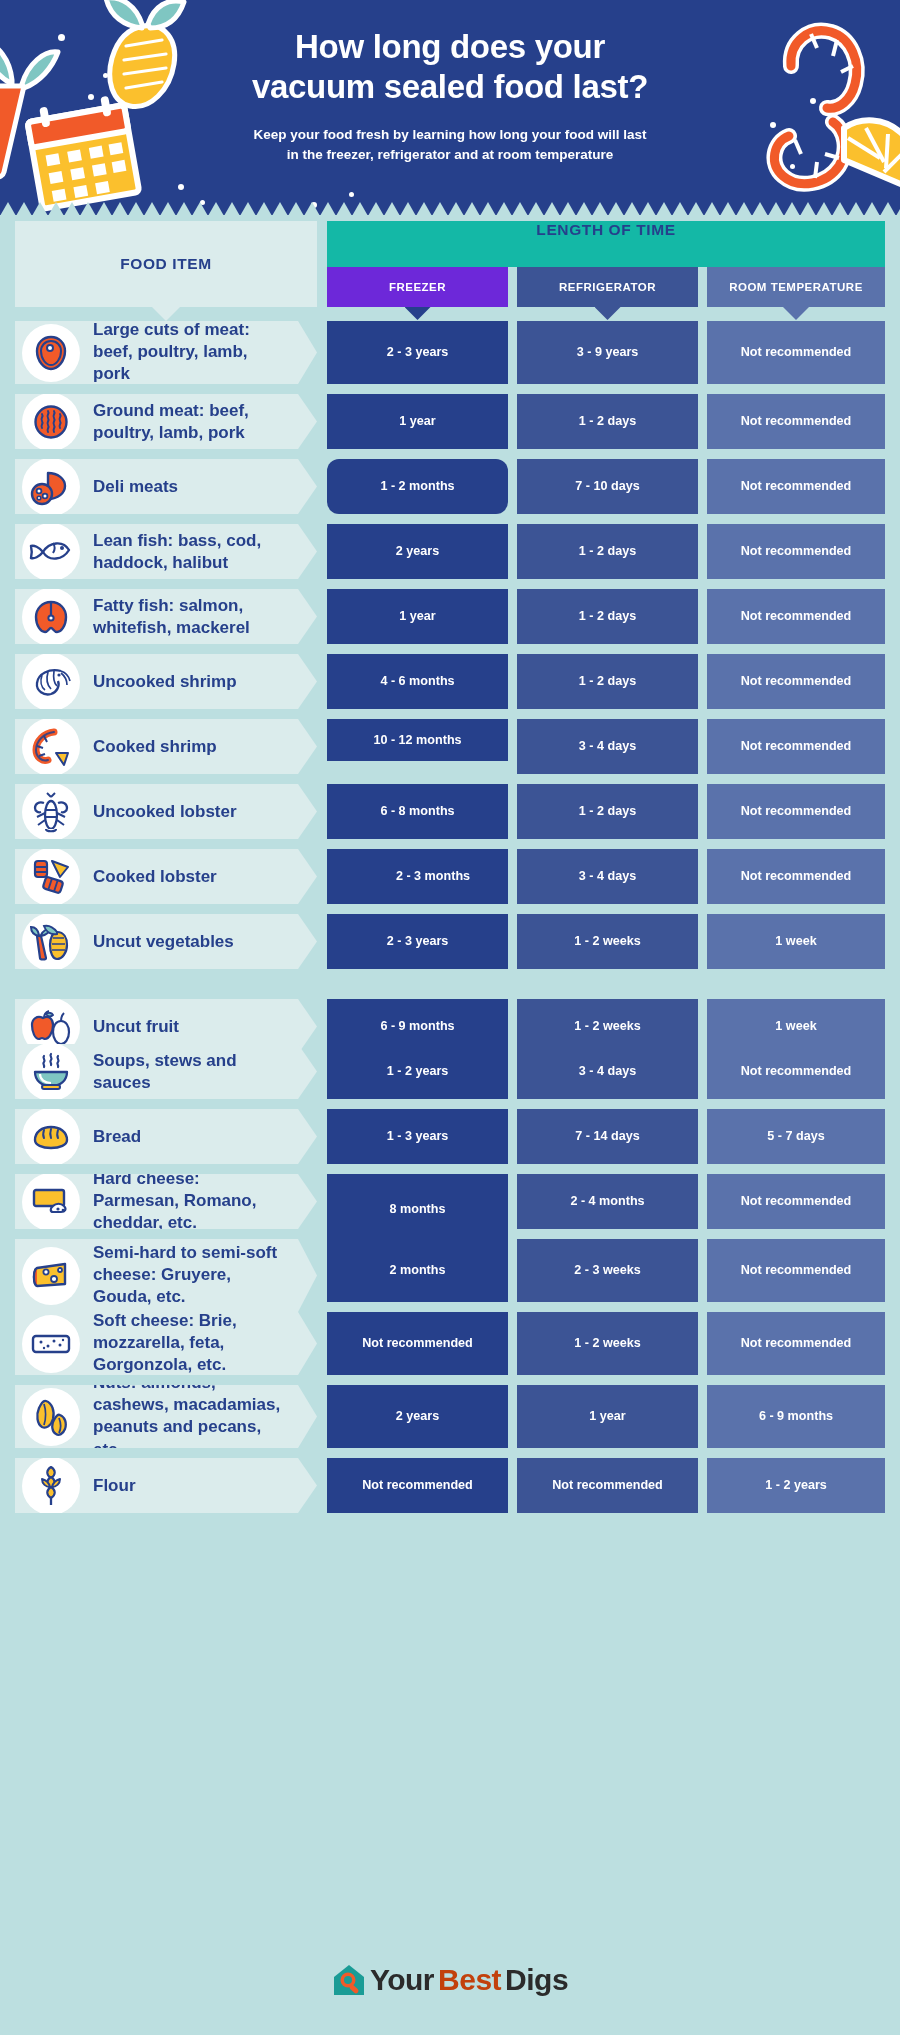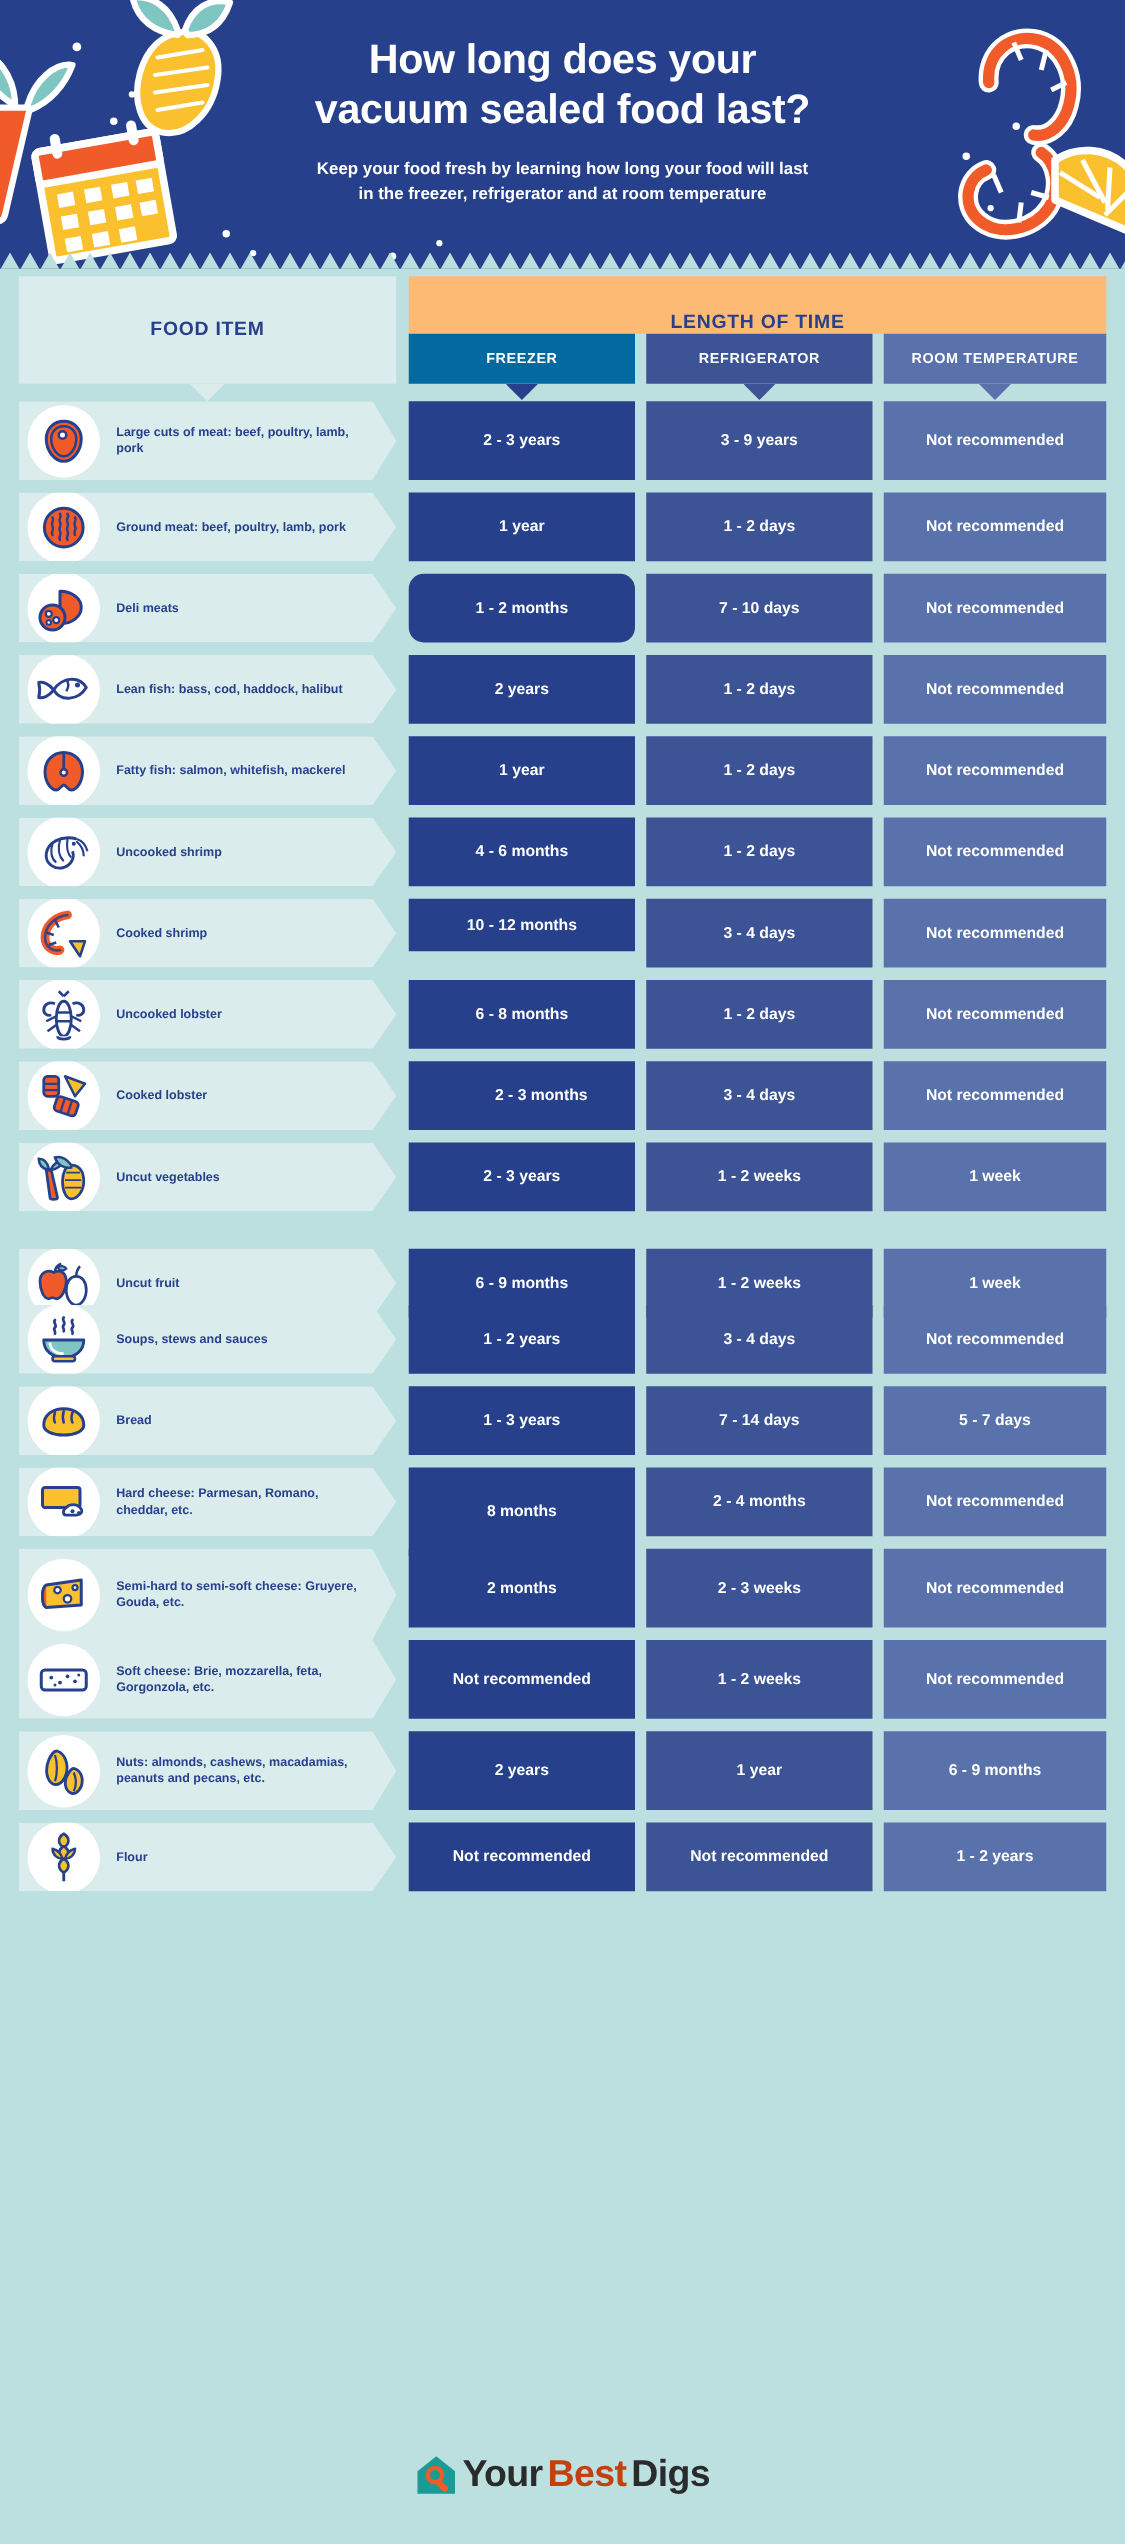--- a/index.html
+++ b/index.html
@@ -60,41 +60,41 @@
   }
   .foodhead-notch {
     position:absolute; left:152px; top:92px;
     width:28px; height:14px;
     background:#dbecec;
     clip-path:polygon(0 0, 100% 0, 50% 100%);
   }
   .lothead {
     position:absolute; left:327px; top:6px;
     width:558px; height:46px;
-    background:#fdba74;
-    display:flex; align-items:flex-end; justify-content:center;
+    background:#14b8a6;
+    display:flex; align-items:flex-start; justify-content:center;
   }
   .lothead span {
     color:#26408b; font-size:15.5px; font-weight:bold; letter-spacing:0.6px;
   }
 
   .chead {
     position:absolute; top:52px; height:40px;
     display:flex; align-items:center; justify-content:center;
   }
   .chead span {
     color:#ffffff; font-size:11.5px; font-weight:bold; letter-spacing:0.5px;
     white-space:nowrap;
   }
   .chead .cnotch {
     position:absolute; left:50%; margin-left:-13px; top:40px;
     width:26px; height:13px;
     clip-path:polygon(0 0, 100% 0, 50% 100%);
   }
-  .chead-0 { left:327px; width:181px; background:#0369a1; }
+  .chead-0 { left:327px; width:181px; background:#6d28d9; }
   .chead-0 .cnotch { background:#26408b; }
   .chead-1 { left:517px; width:181px; background:#3c5495; }
   .chead-1 .cnotch { background:#3c5495; }
   .chead-2 { left:707px; width:178px; background:#5a72ab; }
   .chead-2 .cnotch { background:#5a72ab; }
 
   
   .rows { position:absolute; left:0; top:106px; width:900px; }
   .row { position:relative; width:900px; }
 
@@ -108,21 +108,21 @@
   .iconwrap {
     position:absolute; left:7px; top:50%; transform:translateY(-50%);
     width:58px; height:58px; border-radius:50%;
     background:#ffffff;
     display:flex; align-items:center; justify-content:center;
   }
   .iconwrap svg { display:block; }
   .foodlabel {
     position:absolute; left:78px; right:28px; top:50%;
     transform:translateY(-50%);
-    color:#26408b; font-size:10px; font-weight:bold;
+    color:#26408b; font-size:17px; font-weight:bold;
     line-height:1.32;
   }
 
   .valcell {
     position:absolute; top:0;
     display:flex; align-items:center; justify-content:center;
     text-align:center;
   }
   .valcell span {
     color:#ffffff; font-size:12.6px; font-weight:bold; line-height:1.3;

